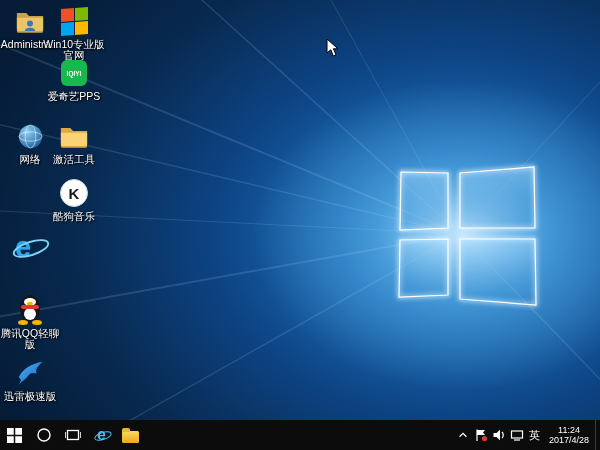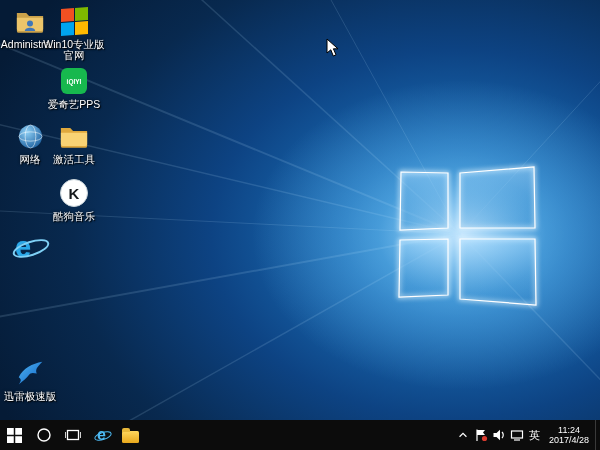--- a/index.html
+++ b/index.html
@@ -141,21 +141,21 @@
           <span style="background:#f25022"></span>
           <span style="background:#7eb900"></span>
           <span style="background:#00a4ef"></span>
           <span style="background:#ffb900"></span>
         </span>
     </span>
     <span class="label">Win10专业版官网</span>
   </div>
 
 
-  <div class="cell c2" style="top:66px">
+  <div class="cell c2" style="top:58px">
     <span class="icv">
       <span class="iqiyi">iQIYI</span>
     </span>
     <span class="label">爱奇艺PPS</span>
   </div>
 
   <div class="cell c2" style="top:121px">
     <span class="icv">
       <svg viewBox="0 0 32 28" width="30" height="27">
         <path d="M2 5 h10 l3 3 h15 v16 a2 2 0 0 1-2 2 H4 a2 2 0 0 1-2-2 Z" fill="#e0a93d"></path>
@@ -189,20 +189,34 @@
     </span>
     <span class="label">酷狗音乐</span>
   </div>
 
   <div class="cell" style="left:0;top:232px">
     <span class="icv">
       <span class="iebig"><span class="e">e</span></span>
     </span>
   </div>
 
+  <div class="cell" style="left:0;top:295px">
+    <span class="icv">
+      <span class="qq">
+        <i class="body"></i>
+          <i class="face"></i>
+          <i class="belly"></i>
+        <i class="beak"></i>
+          <i class="scarf"></i>
+          <i class="footL"></i>
+          <i class="footR"></i>
+      </span>
+    </span>
+    <span class="label">腾讯QQ轻聊版</span>
+  </div>
 
   <div class="cell" style="left:0;top:358px">
     <span class="icv">
       <svg viewBox="0 0 32 32" width="29" height="29">
         <defs>
             <linearGradient id="xlg" x1="0" y1="0" x2="1" y2="1">
           <stop offset="0" stop-color="#4fb3f0"></stop>
               <stop offset="1" stop-color="#0e64c8"></stop>
         </linearGradient>
           </defs>

